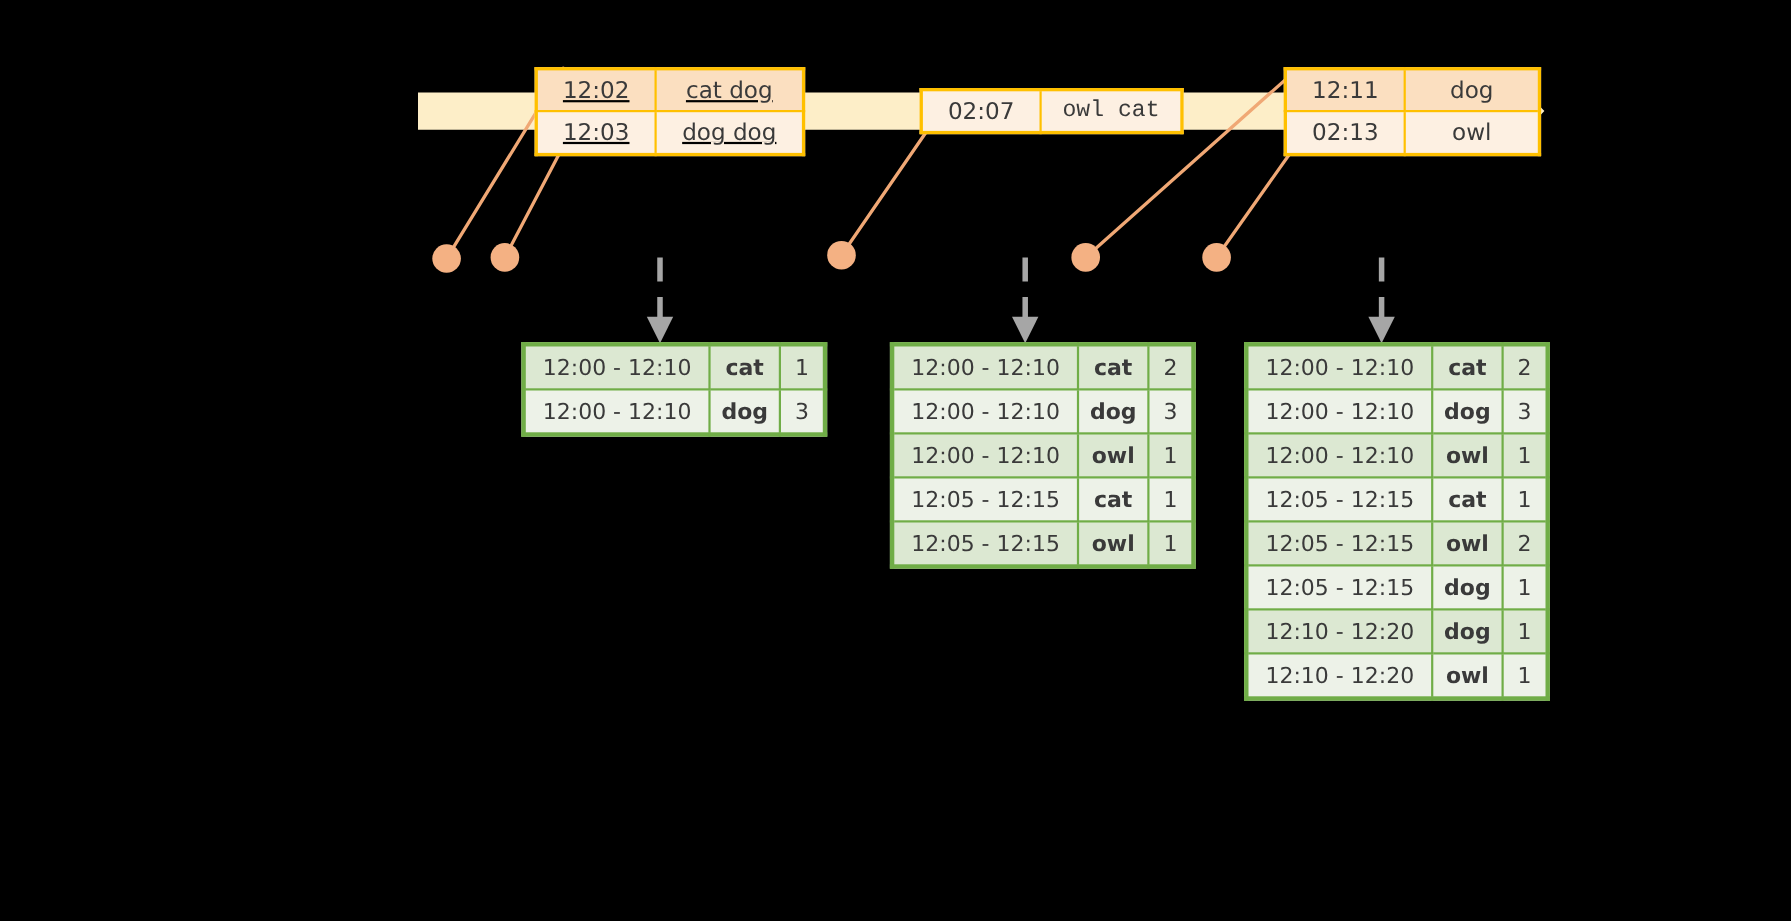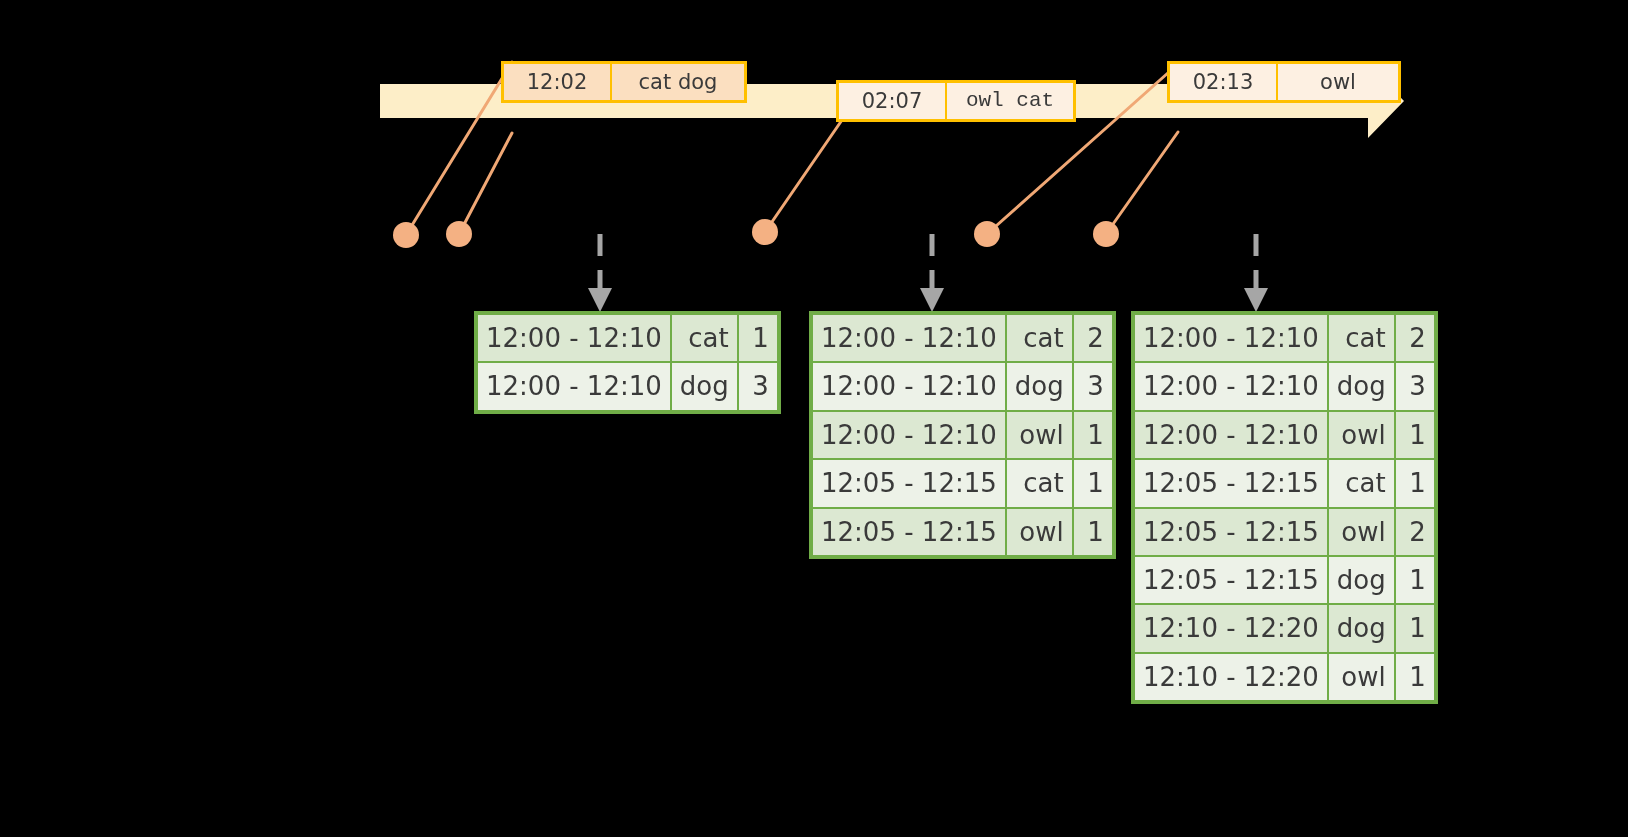--- a/index.html
+++ b/index.html
@@ -43,48 +43,48 @@
     text-align: center;
     padding: 4px 10px;
     white-space: nowrap;
     line-height: 1.35;
   }
   .evt-table tr.row-a td { background: #FBDFC0; }
   .evt-table tr.row-b td { background: #FDF0E2; }
   .evt-table td.c-time { width: 86px; }
   .evt-table td.c-payload { width: 110px; }
 
-  #evt-box-1 { left: 501px; top: 61px; }
+  #evt-box-1 { left: 486px; top: 61px; text-decoration: underline; }
   #evt-box-1 td.c-payload { width: 112px; }
   #evt-box-2 { left: 836px; top: 80px; }
   #evt-box-2 td.c-payload { width: 106px; font-family: Liberation Mono, monospace; }
   #evt-box-3 { left: 1167px; top: 61px; }
   #evt-box-3 td.c-payload { width: 100px; }
 
   
   .res-table {
     position: absolute;
     border-collapse: collapse;
     border: 4px solid #70AD47;
     background: #E6EFE0;
     z-index: 4;
   }
   .res-table td {
     border: 2px solid #70AD47;
-    font-size: 26px;
+    font-size: 20px;
     color: #3a3a3a;
-    text-align: right;
+    text-align: center;
     padding: 5px 8px;
     white-space: nowrap;
     line-height: 1.4;
   }
   .res-table tr.shade td { background: #DCE8D2; }
   .res-table tr.plain td { background: #EDF2E8; }
   .res-table td.c-window { width: 150px; }
-  .res-table td.c-key { width: 46px; }
+  .res-table td.c-key { width: 46px; font-weight: bold; }
   .res-table td.c-count { width: 22px; }
 
   #res-table-1 { left: 474px; top: 311px; }
   #res-table-2 { left: 809px; top: 311px; }
   #res-table-3 { left: 1131px; top: 311px; }
 </style>
 </head>
 <body>
 
 <div id="stage">
@@ -126,34 +126,42 @@
       </g>
     </g>
   </svg>
 
   <table class="evt-table" id="evt-box-1">
     <tbody>
         <tr class="row-a">
       <td class="c-time">12:02</td>
       <td class="c-payload">cat dog</td>
     </tr>
+    <tr class="row-b">
+      <td class="c-time">12:03</td>
+      <td class="c-payload">dog dog</td>
+    </tr>
   </tbody>
     </table>
 
   <table class="evt-table" id="evt-box-2">
     <tbody>
         <tr class="row-b">
       <td class="c-time">02:07</td>
       <td class="c-payload">owl cat</td>
     </tr>
   </tbody>
     </table>
 
   <table class="evt-table" id="evt-box-3">
     <tbody>
+        <tr class="row-a">
+      <td class="c-time">12:11</td>
+      <td class="c-payload">dog</td>
+    </tr>
     <tr class="row-b">
       <td class="c-time">02:13</td>
       <td class="c-payload">owl</td>
     </tr>
   </tbody>
     </table>
 
   <table class="res-table" id="res-table-1">
     <tbody>
         <tr class="shade">

